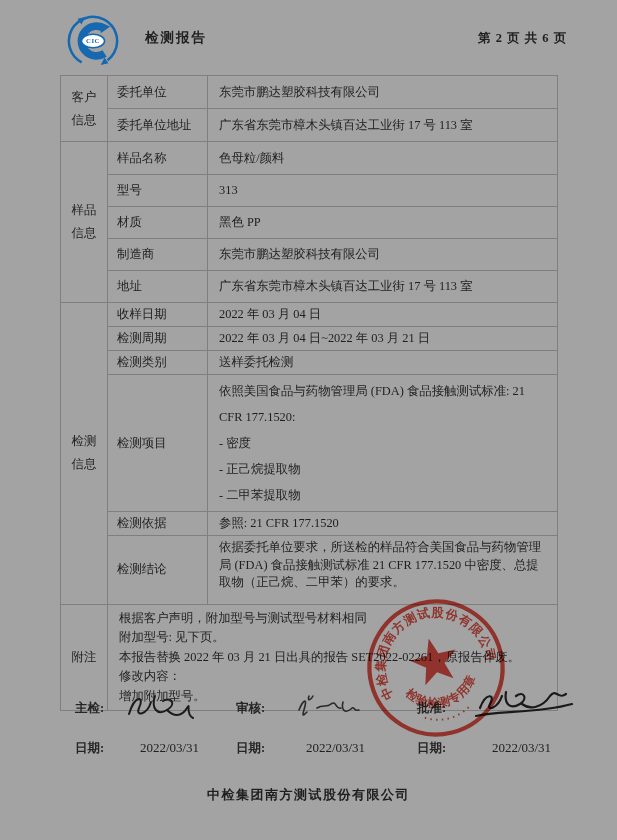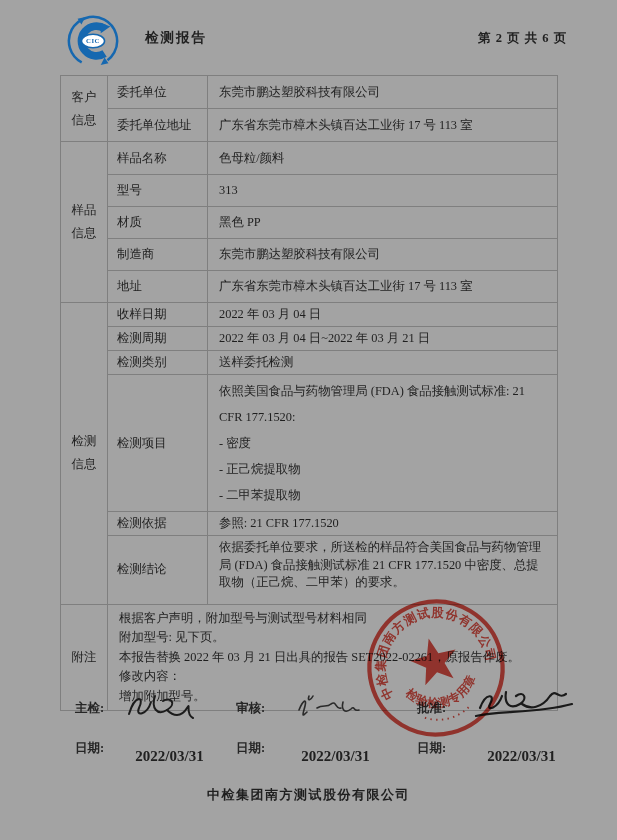--- a/index.html
+++ b/index.html
@@ -33,21 +33,21 @@
   
   .sign-area{position:absolute;left:60px;top:688px;width:497px;height:78px;z-index:2;}
   .sign-col{position:absolute;top:0;width:166px;height:78px;}
   .sc1{left:0;} .sc2{left:166px;} .sc3{left:332px;width:165px;}
   .role-lbl{position:absolute;top:12px;font-size:12.5px;font-weight:bold;color:#262626;}
   .sc1 .role-lbl{left:15px;} .sc2 .role-lbl{left:10px;} .sc3 .role-lbl{left:25px;text-align:center;}
   .sig-svg{position:absolute;pointer-events:none;}
   .sc1 .sig-svg{left:55px;top:-4px;} .sc2 .sig-svg{left:55px;top:-2px;} .sc3 .sig-svg{left:78px;top:-10px;}
   .date-lbl{position:absolute;top:52px;font-size:12.5px;font-weight:bold;color:#262626;}
   .sc1 .date-lbl{left:15px;} .sc2 .date-lbl{left:10px;} .sc3 .date-lbl{left:25px;}
-  .date-val{position:absolute;top:60px;left:52px;width:115px;text-align:center;font-size:15px;font-weight:bold;}
+  .date-val{position:absolute;top:52px;left:52px;width:115px;text-align:center;font-size:13px;}
   .sc3 .date-val{left:72px;}
   
   .stamp{position:absolute;left:360px;top:590px;width:152px;height:156px;z-index:5;
          transform:rotate(-14deg);opacity:0.88;mix-blend-mode:multiply;pointer-events:none;}
   
   .footer{position:absolute;left:0;top:786px;width:617px;text-align:center;color:#1f1f1f;}
   .f-company{font-size:13px;font-weight:bold;letter-spacing:1.5px;margin-bottom:3px;}
   .f-line{font-size:11.5px;line-height:15px;}
   .f-url{color:#0000cc;text-decoration:underline;cursor:pointer;}
 </style>

